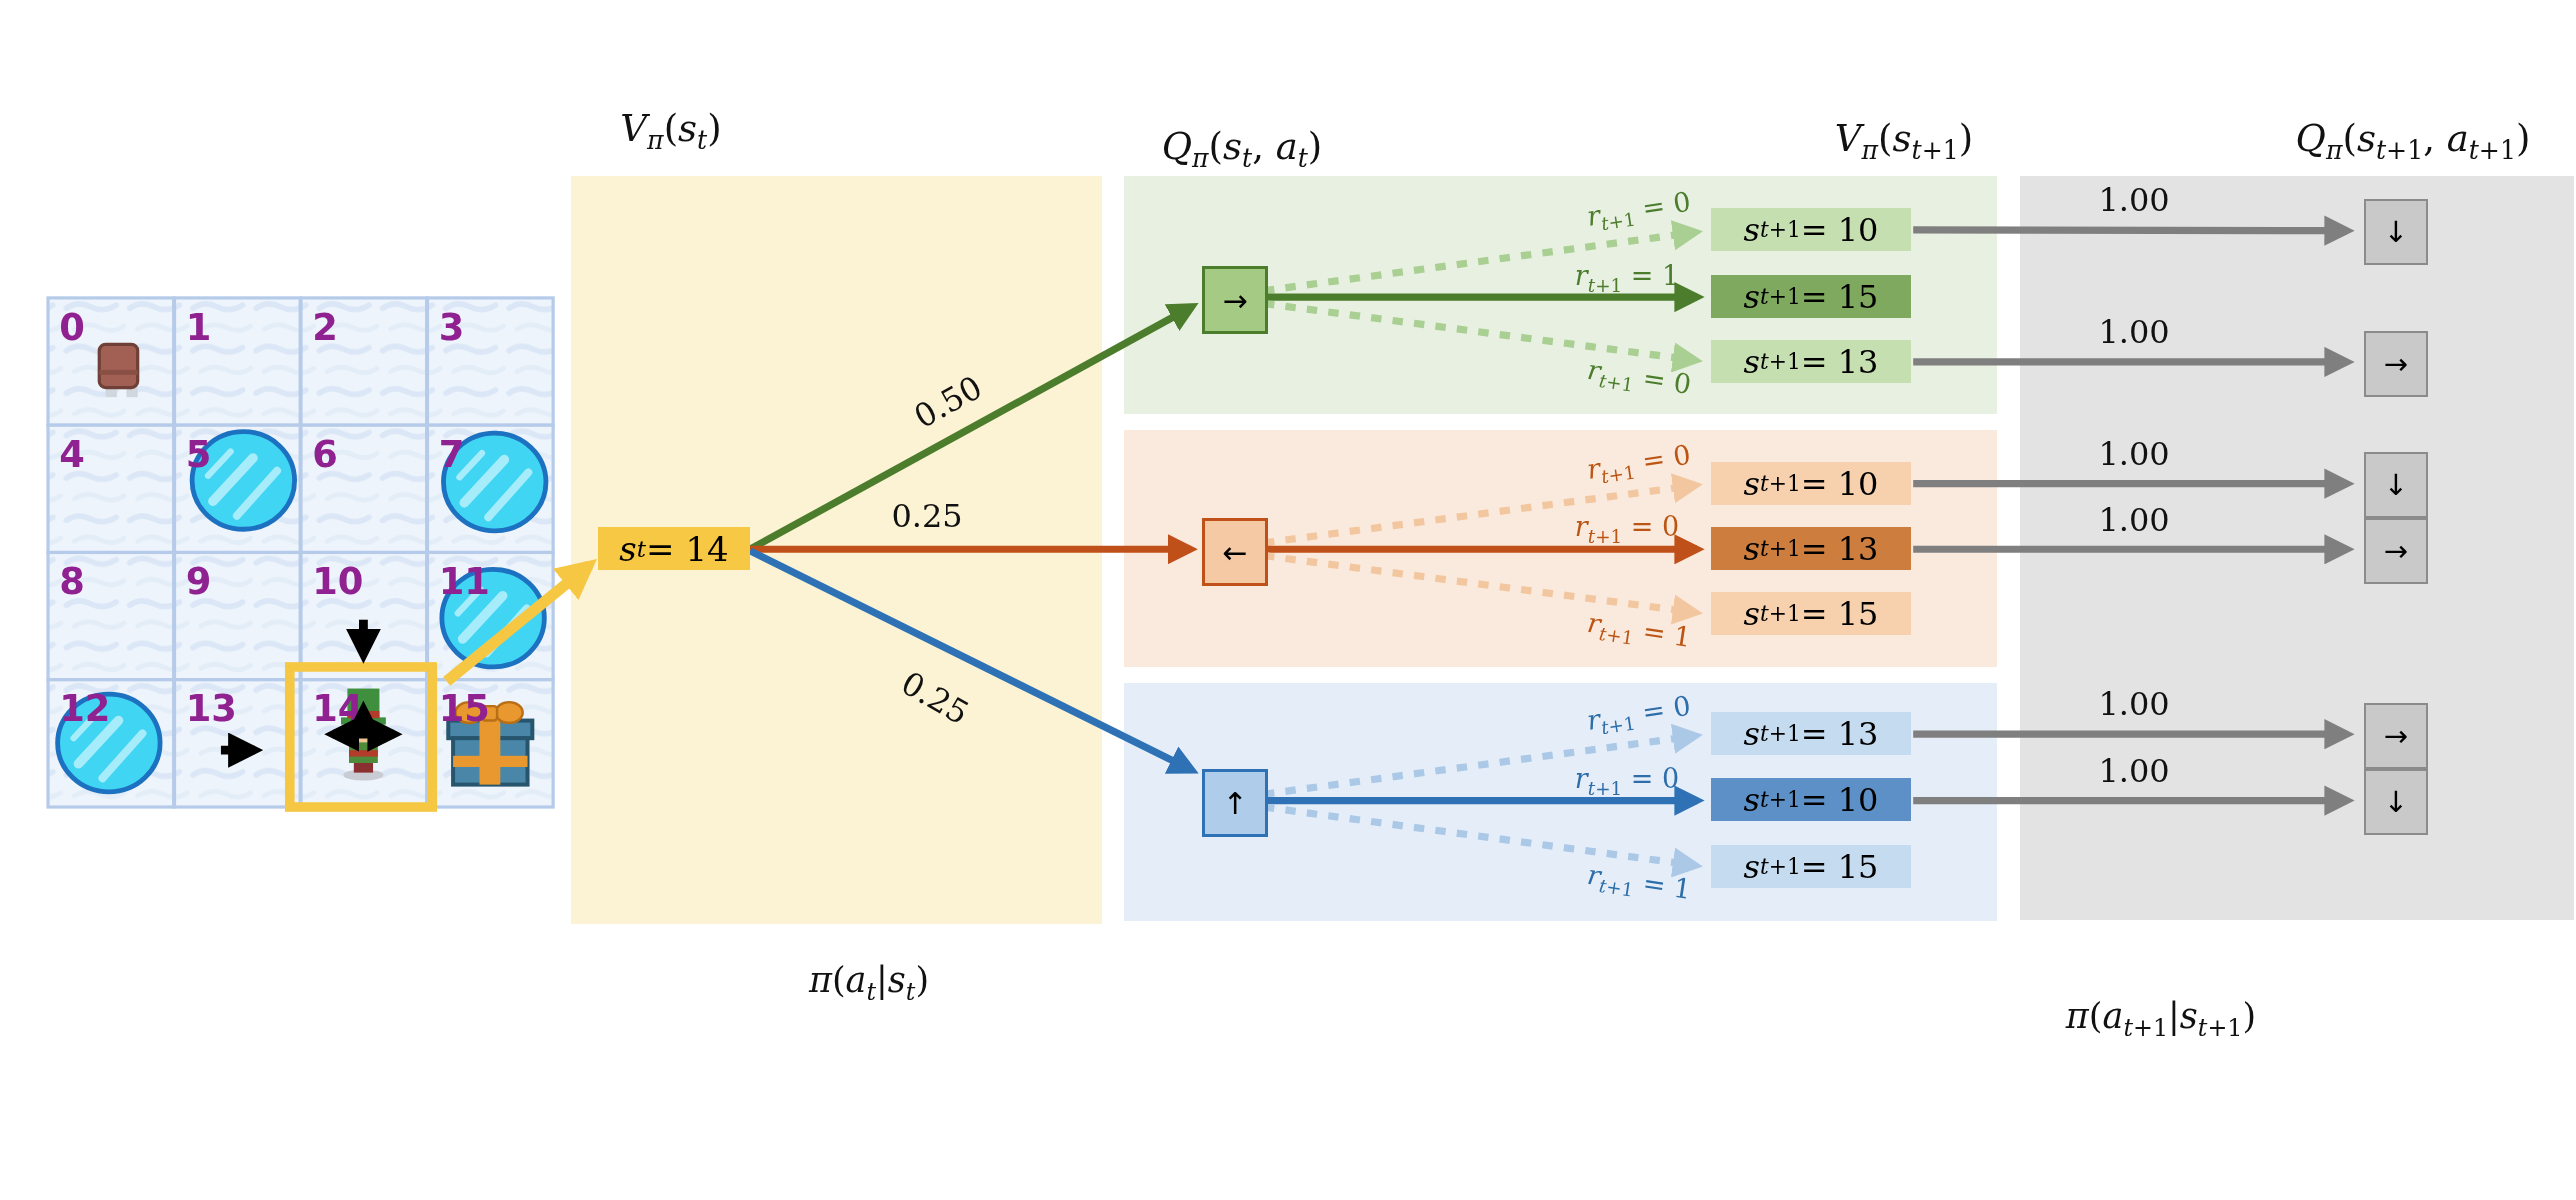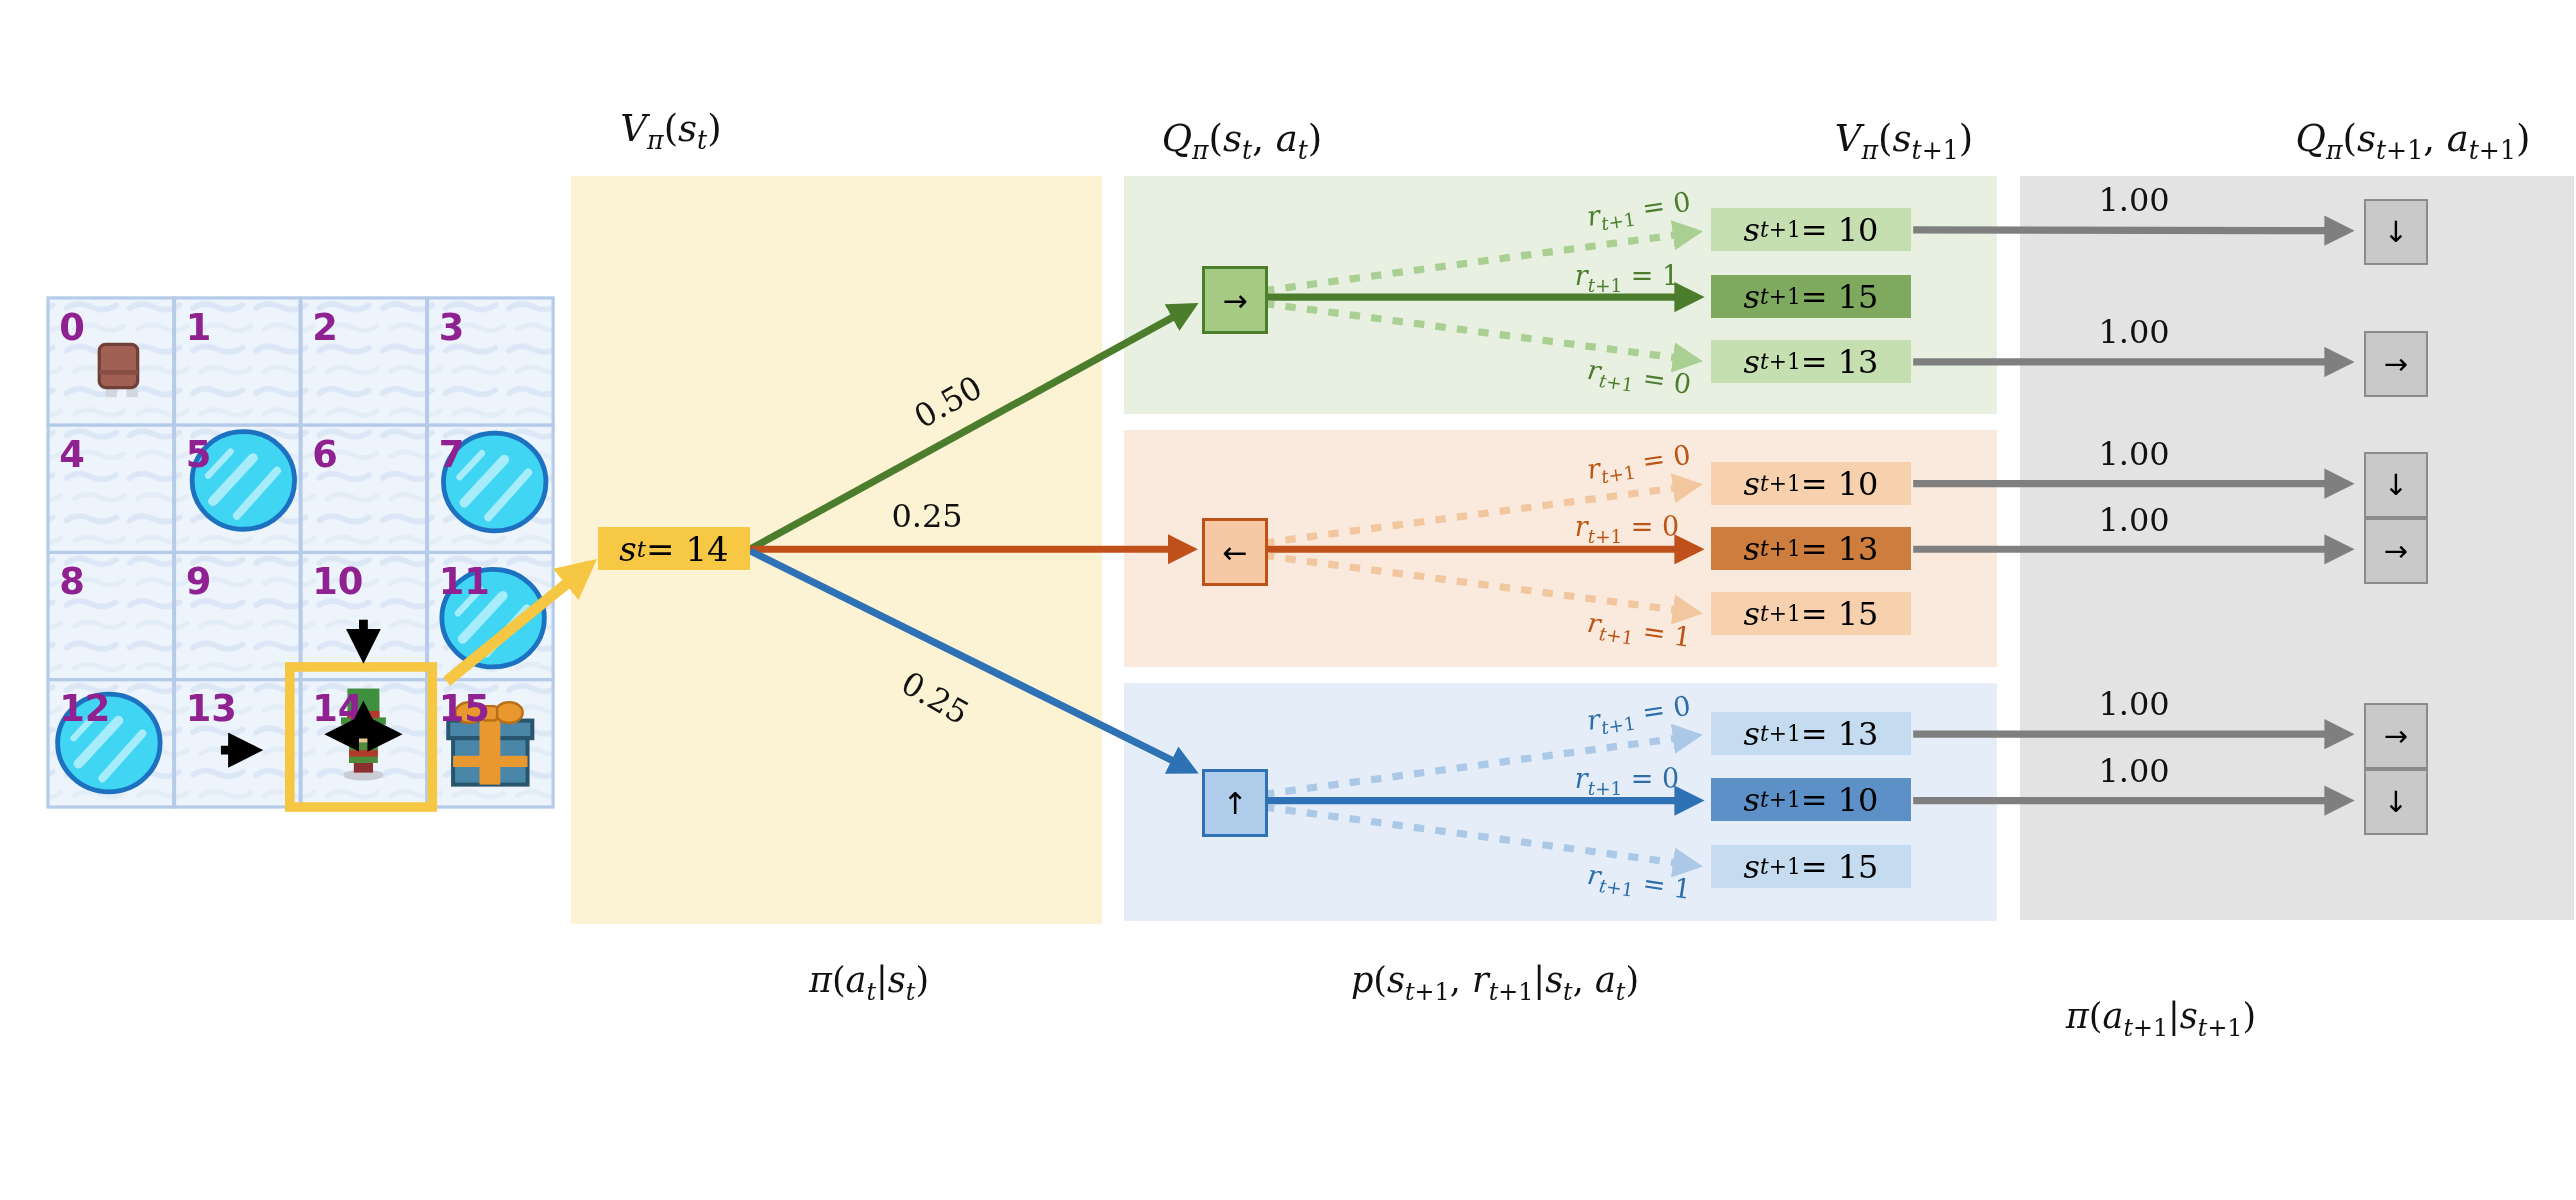--- a/index.html
+++ b/index.html
@@ -212,26 +212,25 @@
 
     <line x1="2390" y1="287" x2="2932" y2="288" stroke="#7f7f7f" stroke-width="9" marker-end="url(#ah-gray)"></line>
     <line x1="2390" y1="452" x2="2932" y2="452" stroke="#7f7f7f" stroke-width="9" marker-end="url(#ah-gray)"></line>
     <line x1="2390" y1="604" x2="2932" y2="604" stroke="#7f7f7f" stroke-width="9" marker-end="url(#ah-gray)"></line>
     <line x1="2390" y1="686" x2="2932" y2="686" stroke="#7f7f7f" stroke-width="9" marker-end="url(#ah-gray)"></line>
     <line x1="2390" y1="917" x2="2932" y2="917" stroke="#7f7f7f" stroke-width="9" marker-end="url(#ah-gray)"></line>
     <line x1="2390" y1="1000" x2="2932" y2="1000" stroke="#7f7f7f" stroke-width="9" marker-end="url(#ah-gray)"></line>
   </svg>
 
   <div class="lab hdr ctr mathtxt" style="left:671px;top:131px"><span><i>V</i></span><sub><i>π</i></sub><span>(<i>s</i><sub><i>t</i></sub>)</span></div>
-  <div class="lab hdr ctr mathtxt" style="left:1242px;top:141px"><span><i>Q</i></span><sub><i>π</i></sub><span>(<i>s</i><sub><i>t</i></sub>, <i>a</i><sub><i>t</i></sub>)</span></div>
+  <div class="lab hdr ctr mathtxt" style="left:1242px;top:149px"><span><i>Q</i></span><sub><i>π</i></sub><span>(<i>s</i><sub><i>t</i></sub>, <i>a</i><sub><i>t</i></sub>)</span></div>
   <div class="lab hdr ctr mathtxt" style="left:1904px;top:141px"><span><i>V</i></span><sub><i>π</i></sub><span>(<i>s</i><sub><i>t</i>+1</sub>)</span></div>
   <div class="lab hdr ctr mathtxt" style="left:2413px;top:141px"><span><i>Q</i></span><sub><i>π</i></sub><span>(<i>s</i><sub><i>t</i>+1</sub>, <i>a</i><sub><i>t</i>+1</sub>)</span></div>
 
   <div class="lab ftr ctr mathtxt" style="left:869px;top:983px"><i>π</i>(<i>a</i><sub><i>t</i></sub>|<i>s</i><sub><i>t</i></sub>)</div>
-  <div class="lab ftr ctr mathtxt" style="left:1495px;top:983px"><i>p</i>(<i>s</i><sub><i>t</i>+1</sub>, <i>r</i><sub><i>t</i>+1</sub>|<i>s</i><sub><i>t</i></sub>, <i>a</i><sub><i>t</i></sub>)</div>
   <div class="lab ftr ctr mathtxt" style="left:2161px;top:1019px"><i>π</i>(<i>a</i><sub><i>t</i>+1</sub>|<i>s</i><sub><i>t</i>+1</sub>)</div>
 
   <div class="node root mathtxt" style="left:598px;top:527px"><i>s</i><sub><i>t</i></sub> = 14</div>
 
   <div class="node abox a-g" style="left:1202px;top:266px">→</div>
   <div class="node abox a-o" style="left:1202px;top:518px">←</div>
   <div class="node abox a-b" style="left:1202px;top:769px">↑</div>
 
   <div class="lab pl mathtxt" style="left:948px;top:402px;transform:translate(-50%,-50%) rotate(-29deg)">0.50</div>
   <div class="lab pl mathtxt" style="left:927px;top:516px;transform:translate(-50%,-50%)">0.25</div>

